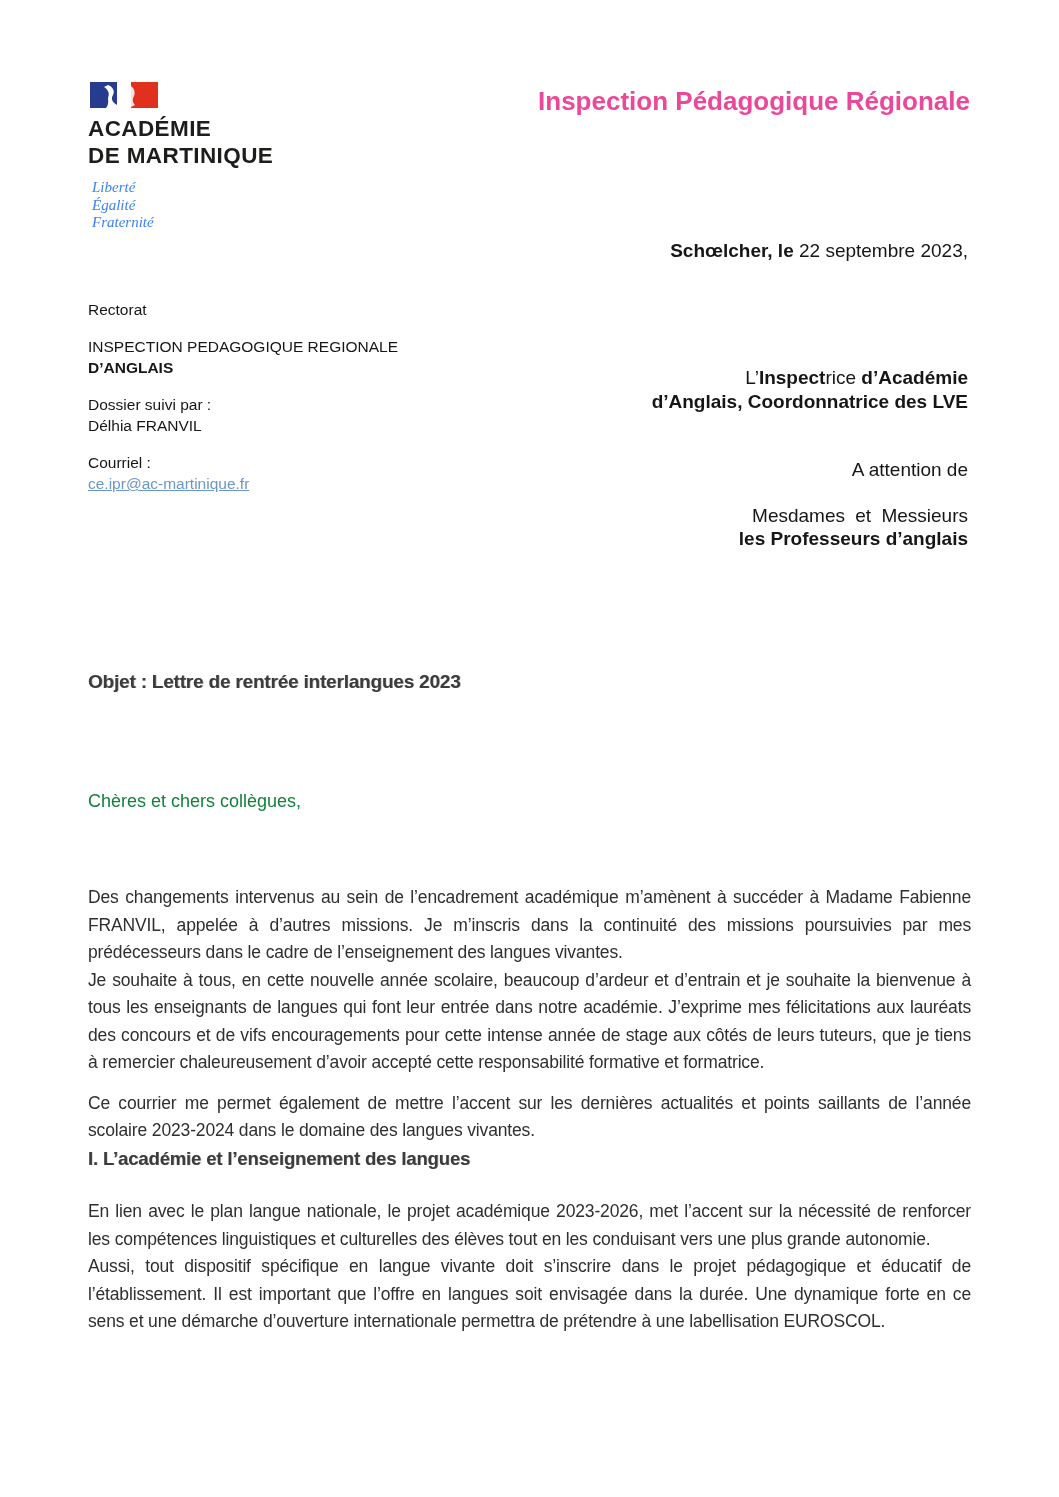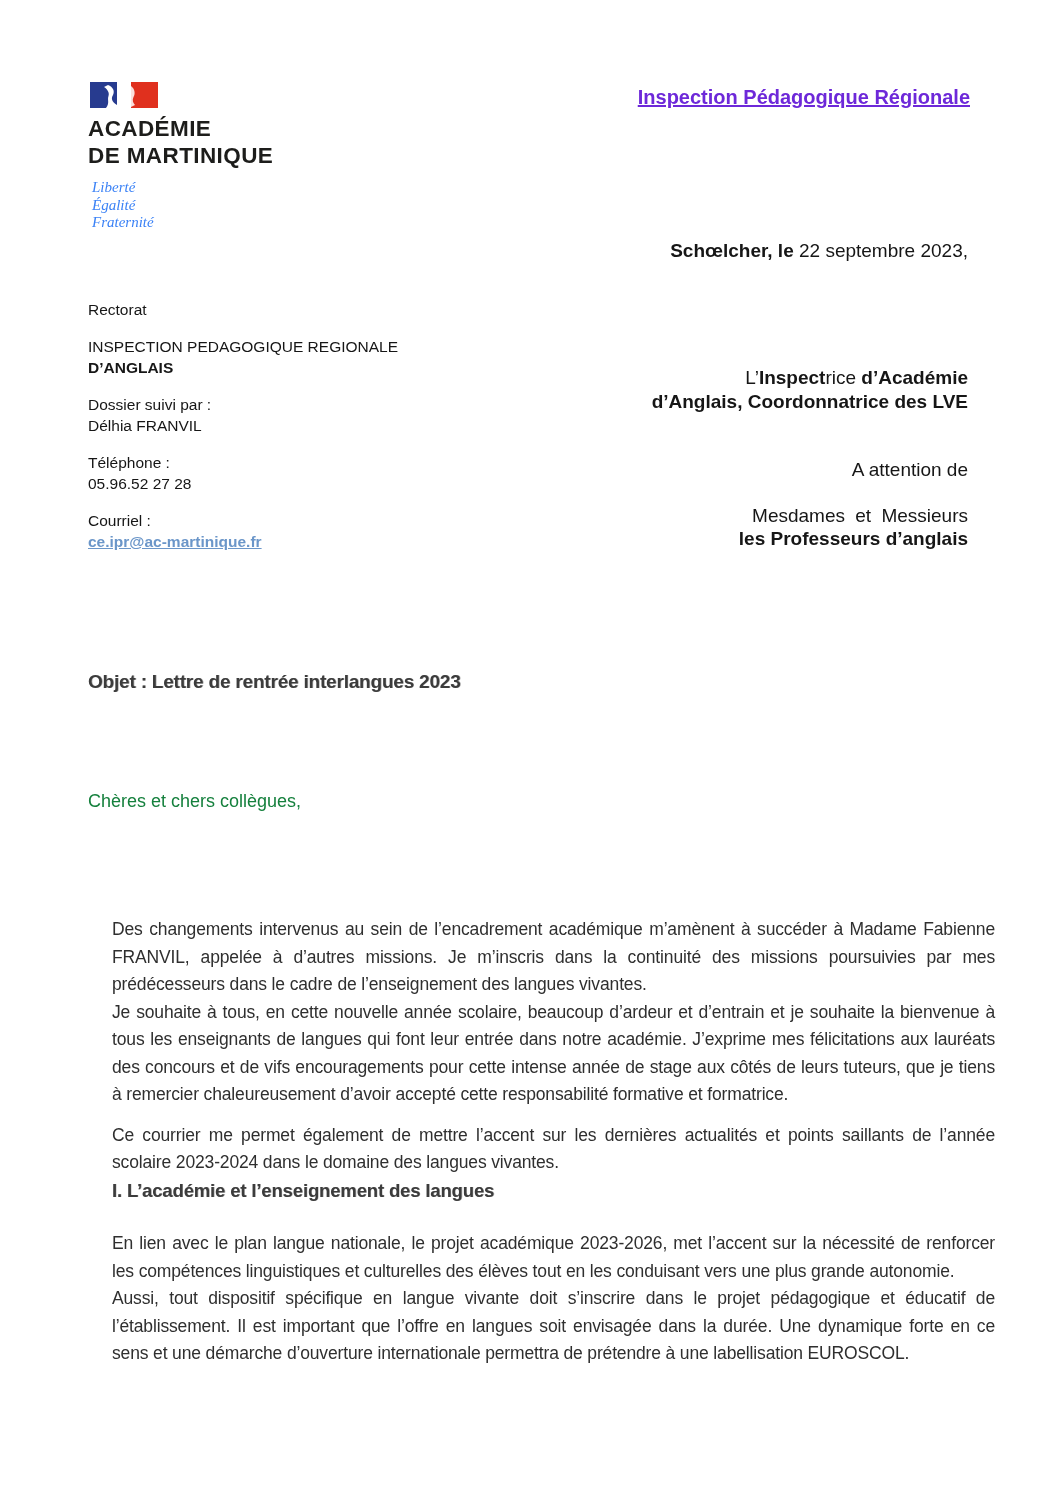--- a/index.html
+++ b/index.html
@@ -12,41 +12,41 @@
     overflow:hidden;
     margin:0 auto;
   }
   
   .logo{position:absolute;left:88px;top:82px;}
   .flag{display:block;margin:0 0 7px 2px;}
   .org{font-weight:bold;font-size:22.5px;line-height:27px;letter-spacing:.4px;color:#1d1d1b;}
   .motto{margin-top:10px;margin-left:4px;font-family:"Liberation Serif", serif;
          font-style:italic;font-size:15px;line-height:17.5px;color:#3b82f6;}
   
-  .doc-title{position:absolute;top:86px;right:89px;font-size:20px;font-weight:bold;color:#6d28d9;text-decoration:underline;}
+  .doc-title{position:absolute;top:86px;right:89px;font-size:26px;font-weight:bold;color:#ec4899;}
   .dateline{position:absolute;top:240px;right:91px;font-size:19px;color:#161616;}
   .dateline .b{font-weight:bold;}
   
   .sender{position:absolute;left:88px;top:299px;font-size:15.5px;line-height:21.5px;color:#161616;}
   .sender .group{margin-bottom:15px;}
   .sender .bold{font-weight:bold;}
-  .sender a{color:#6b96c9;text-decoration:underline;font-weight:bold;}
+  .sender a{color:#6b96c9;text-decoration:underline;}
   
   .addressee{position:absolute;right:91px;top:366px;text-align:right;
              font-size:19px;line-height:23.5px;color:#161616;margin-left:44px;}
   .addressee .b{font-weight:bold;}
   .attention{margin-top:45px;}
   .recipients{margin-top:22px;}
   .recipients .sp{word-spacing:5px;}
   
   .objet{position:absolute;left:88px;top:671px;font-size:19px;font-weight:bold;
          color:#3c3c3c;text-shadow:.7px .3px 0 rgba(80,80,80,.45);letter-spacing:-.2px;}
   .salutation{position:absolute;left:88px;top:791px;font-size:18px;color:#15803d;}
-  .body-text{position:absolute;left:88px;top:916px;width:883px;
-             font-size:17.5px;line-height:27.5px;text-align:justify;color:#2f2f2f;letter-spacing:-.15px;margin-left:24px;}
+  .body-text{position:absolute;left:88px;top:884px;width:883px;
+             font-size:17.5px;line-height:27.5px;text-align:justify;color:#2f2f2f;letter-spacing:-.15px;}
   .body-text p{margin:0;}
   .body-text .gap-sm{margin-top:13px;}
   .section-heading{margin-top:18px;font-size:18.5px;font-weight:bold;color:#3c3c3c;
                    text-shadow:.6px .3px 0 rgba(80,80,80,.45);text-align:left;}
   .body-text .gap-md{margin-top:26px;}
 </style>
 </head>
 <body>
 
 <div class="page">
@@ -77,24 +77,20 @@
     <div class="group">Rectorat</div>
     <div class="group">
       <div>INSPECTION PEDAGOGIQUE REGIONALE</div>
       <div class="bold">D’ANGLAIS</div>
     </div>
     <div class="group">
       <div>Dossier suivi par :</div>
       <div>Délhia FRANVIL</div>
     </div>
     <div class="group">
-      <div>Téléphone :</div>
-      <div>05.96.52 27 28</div>
-    </div>
-    <div class="group">
       <div>Courriel :</div>
       <a href="#">ce.ipr@ac-martinique.fr</a>
     </div>
   </div>
 
   <div class="addressee">
     <div><span>L’</span><span class="b">Inspect</span><span>rice </span><span class="b">d’Académie</span></div>
     <div class="b">d’Anglais, Coordonnatrice des LVE</div>
     <div class="attention">A attention de</div>
     <div class="recipients">

